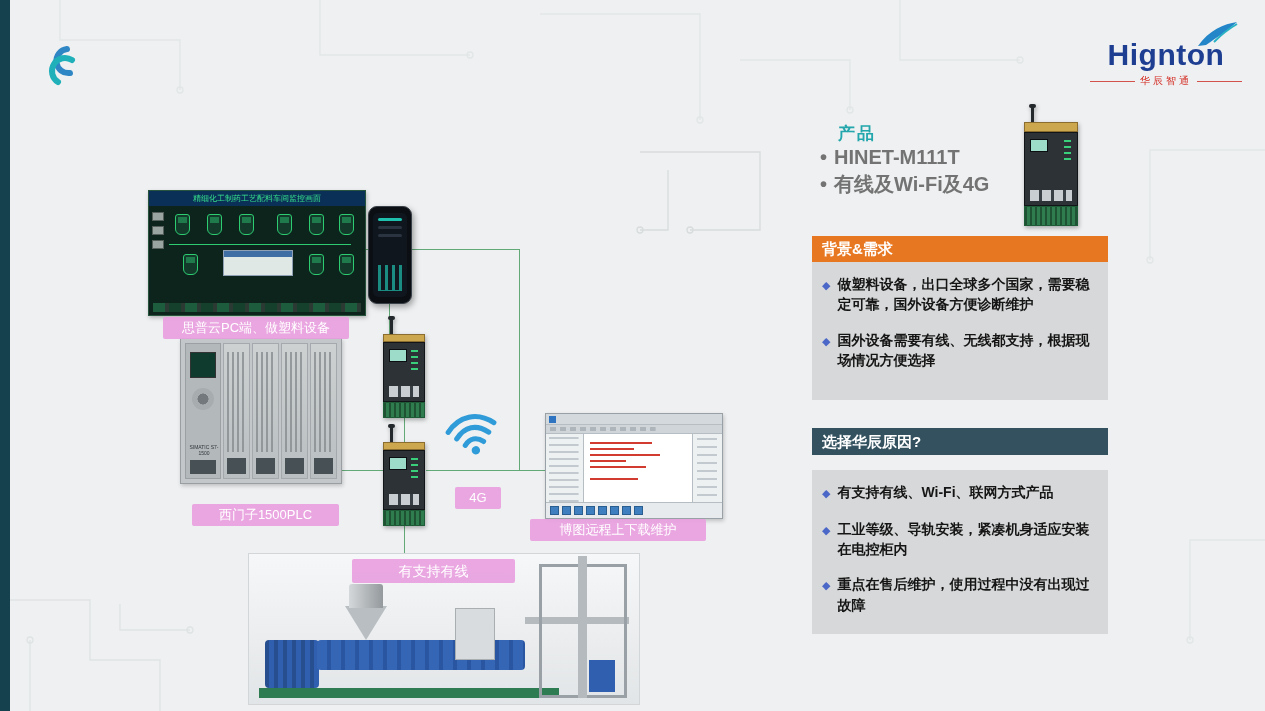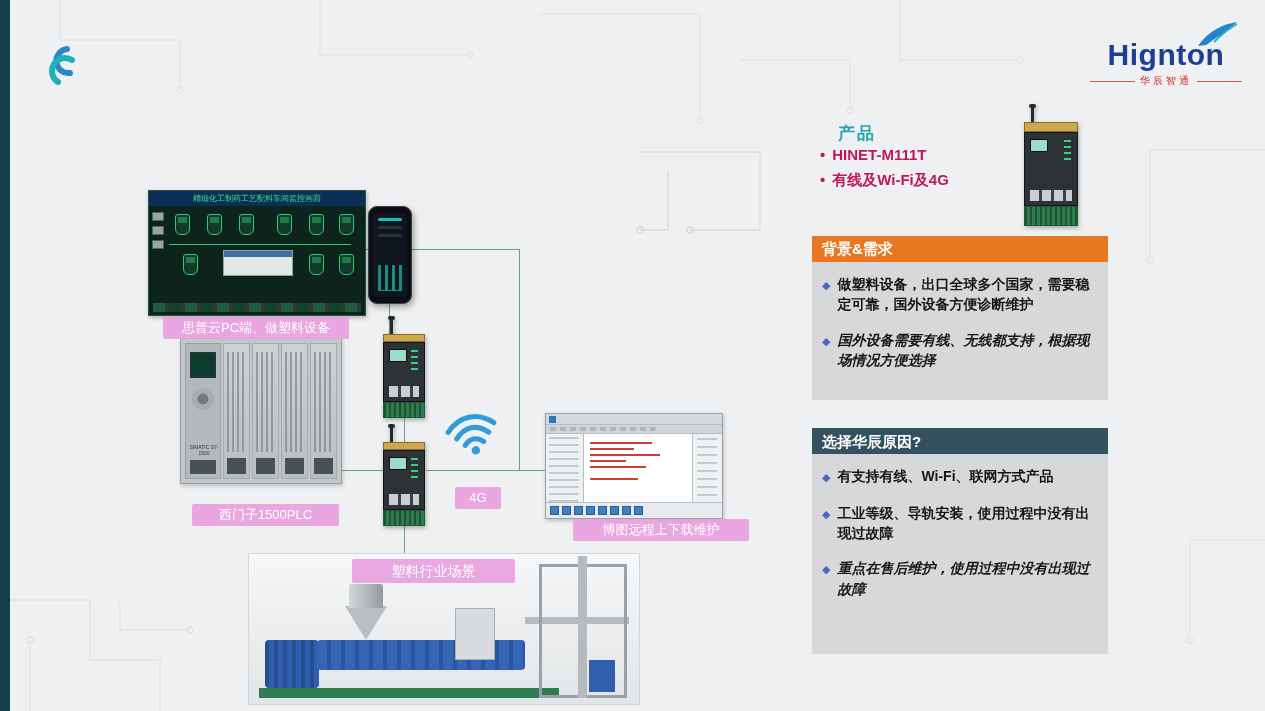--- a/index.html
+++ b/index.html
@@ -142,30 +142,30 @@
   .m-pump{ position:absolute; right:24px; bottom:12px; width:26px; height:32px; background:#2f5fae; }
 
   
   .tag{ position:absolute; z-index:4; background:rgba(232,160,222,.92); color:#ffffff;
         font-size:13px; line-height:22px; height:22px; text-align:center; white-space:nowrap;
         border-radius:2px; overflow:hidden; }
 
   
   .product-heading{ position:absolute; left:838px; top:122px; font-size:17px; font-weight:bold;
                     color:#23a7ad; letter-spacing:2px; z-index:3; }
-  .product-item{ position:absolute; left:820px; font-size:15px; font-weight:bold; color:#be185d; z-index:3; }
+  .product-item{ position:absolute; left:820px; font-size:20px; font-weight:bold; color:#737373; z-index:3; }
   .pdot::before{ content:"•"; margin-right:7px; }
 
   .sec-header{ position:absolute; left:812px; width:296px; height:40px; z-index:3;
                color:#fff; font-weight:bold; font-size:15px; line-height:26px; padding-left:10px; }
   .sec-box{ position:absolute; left:812px; width:296px; background:#d7d8d9; z-index:3;
             padding:12px 10px 8px 10px; }
   .bullet{ display:flex; margin-bottom:15px; font-size:14px; font-weight:bold;
            line-height:1.45; color:#151515; }
-  .bullet:last-child{ margin-bottom:0;font-style:italic; }
+  .bullet:last-child{ margin-bottom:0; }
   .diamond{ flex:0 0 auto; }
   .diamond::before{ content:"◆"; color:#4b67c8; font-size:11px; margin-right:7px; line-height:1.9; display:inline-block; }
 </style>
 </head>
 <body>
 
 <div class="slide">
 
   <svg class="circuit" width="1265" height="711" viewBox="0 0 1265 711">
     <g stroke="#e2e6e7" stroke-width="1.3" fill="none">
@@ -349,22 +349,22 @@
     <div class="m-cab"></div>
     <div class="m-hpipe"></div>
     <div class="m-frame"></div>
     <div class="m-pipe"></div>
     <div class="m-pump"></div>
   </div>
 
   <div class="tag" style="left:163px;top:317px;width:186px">思普云PC端、做塑料设备</div>
   <div class="tag" style="left:192px;top:504px;width:147px">西门子1500PLC</div>
   <div class="tag" style="left:455px;top:487px;width:46px">4G</div>
-  <div class="tag" style="left:573px;top:519px;width:176px">博图远程上下载维护</div>
-  <div class="tag" style="left:352px;top:559px;width:163px;height:24px;line-height:24px;font-size:14px">塑料行业场景</div>
+  <div class="tag" style="left:530px;top:519px;width:176px">博图远程上下载维护</div>
+  <div class="tag" style="left:352px;top:559px;width:163px;height:24px;line-height:24px;font-size:14px">有支持有线</div>
 
   <div class="product-heading">产品</div>
   <div class="product-item pdot" style="top:146px"><span>HINET-M111T</span></div>
   <div class="product-item pdot" style="top:171px"><span>有线及Wi-Fi及4G</span></div>
 
   <div class="gw gw-lg" style="left:1024px;top:122px">
     <div class="gw-ant"></div>
     <div class="gw-top"></div>
     <div class="gw-body">
       <div class="gw-screen"></div>
@@ -380,28 +380,28 @@
       <span class="diamond"></span>
       <span>做塑料设备，出口全球多个国家，需要稳定可靠，国外设备方便诊断维护</span>
     </div>
     <div class="bullet">
       <span class="diamond"></span>
       <span>国外设备需要有线、无线都支持，根据现场情况方便选择</span>
     </div>
   </div>
 
   <div class="sec-header" style="top:428px;height:27px;line-height:27px;background:#33515f">选择华辰原因?</div>
-  <div class="sec-box" style="top:454px;height:200px">
+  <div class="sec-box" style="top:470px;height:164px">
     <div class="bullet">
       <span class="diamond"></span>
       <span>有支持有线、Wi-Fi、联网方式产品</span>
     </div>
     <div class="bullet">
       <span class="diamond"></span>
-      <span>工业等级、导轨安装，使用过程中没有出现过故障</span>
+      <span>工业等级、导轨安装，紧凑机身适应安装在电控柜内</span>
     </div>
     <div class="bullet">
       <span class="diamond"></span>
       <span>重点在售后维护，使用过程中没有出现过故障</span>
     </div>
   </div>
 
 </div>
 
 </body></html>

